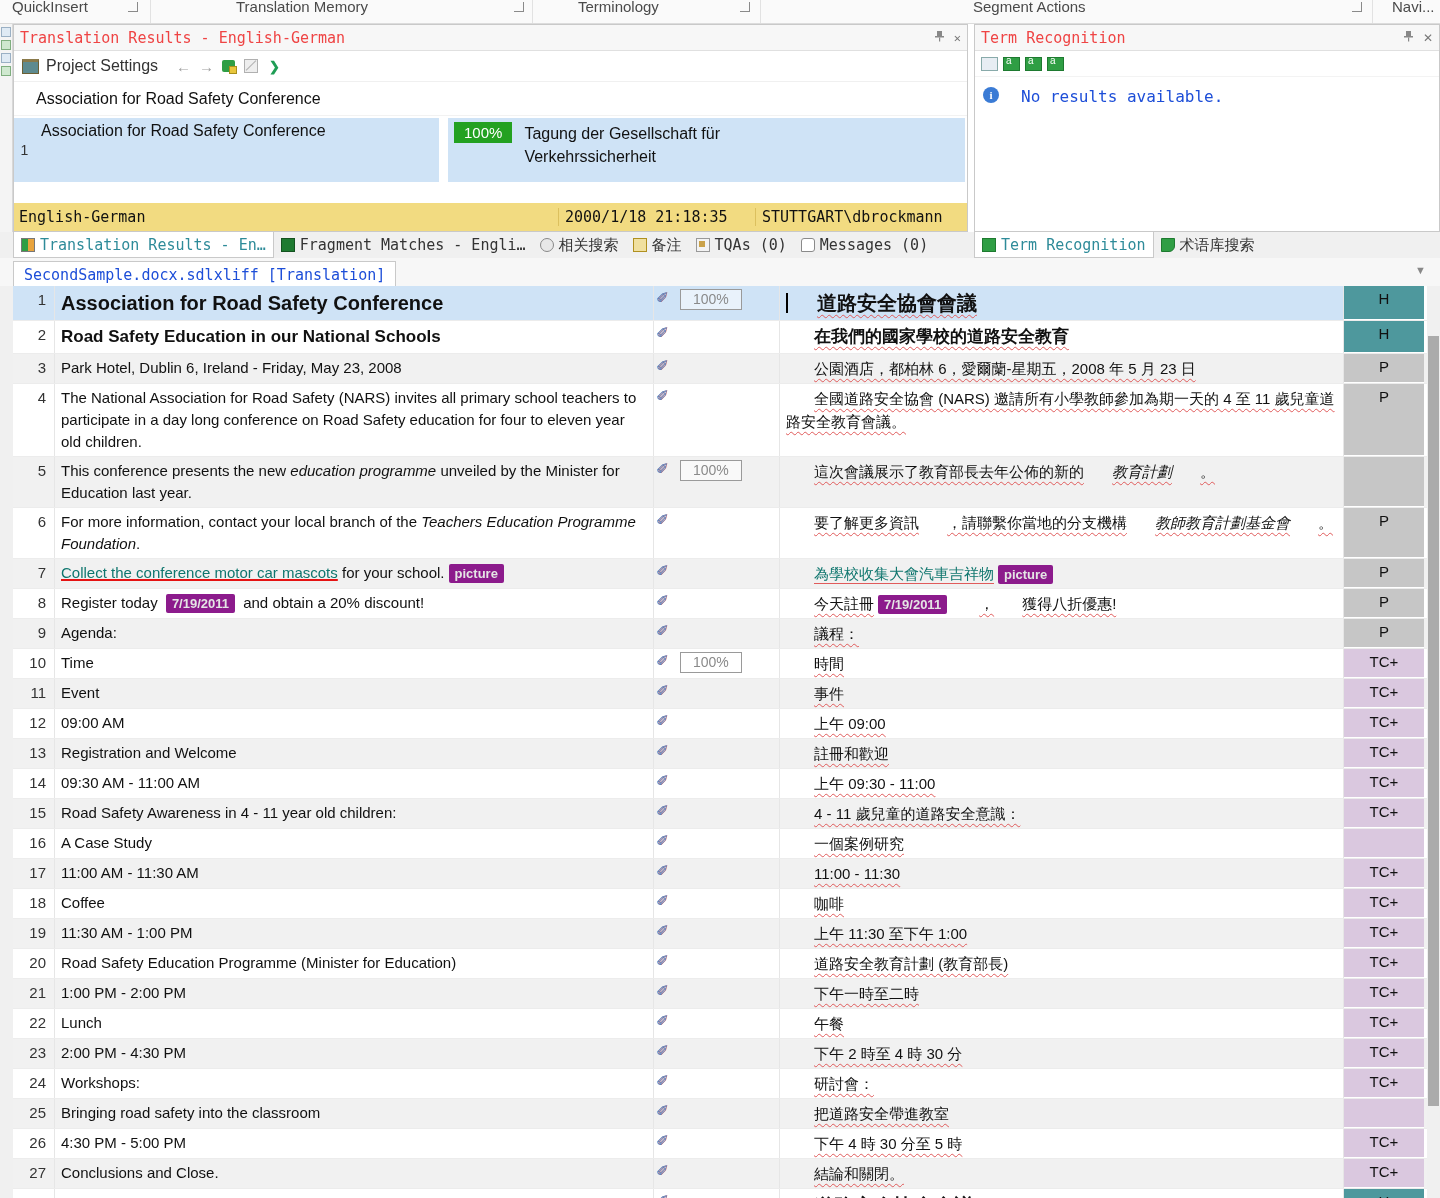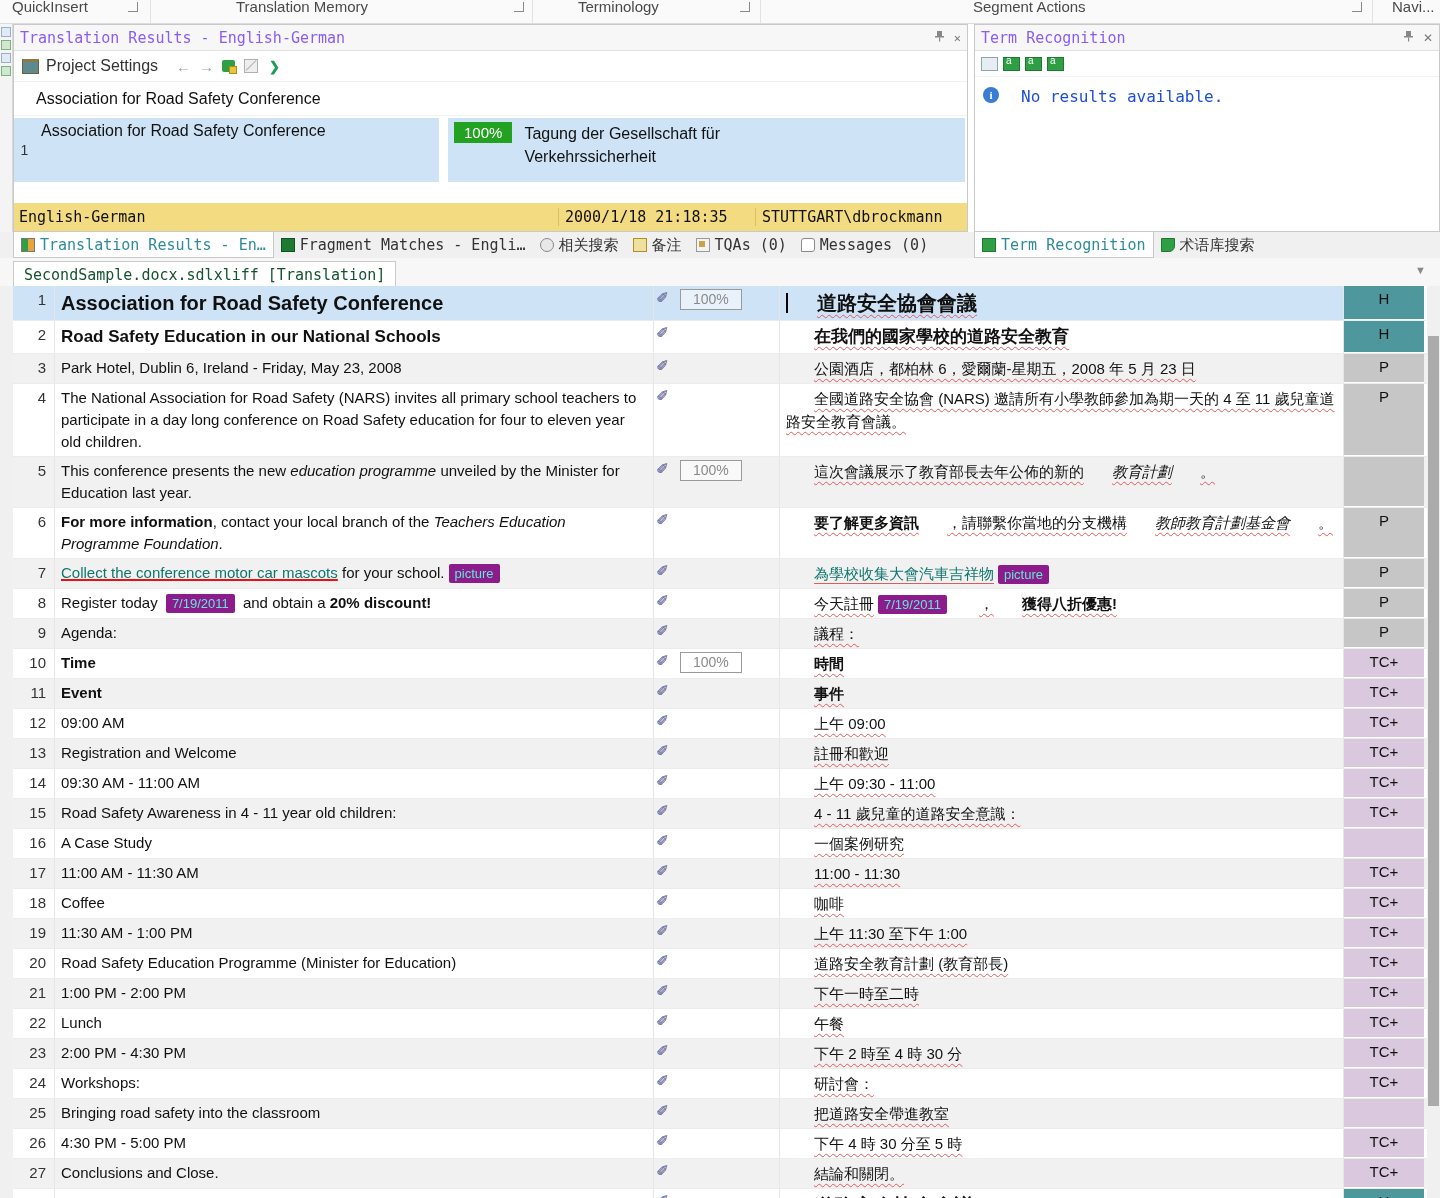--- a/index.html
+++ b/index.html
@@ -14,21 +14,21 @@
   .rsep{position:absolute;top:0;bottom:0;width:1px;background:#e2e2e2;}
 
   
   #leftstrip{position:absolute;left:0;top:24px;width:12px;height:212px;background:#f4f4f4;border-right:1px solid #d8d8d8;}
   #leftstrip .mini{display:block;width:8px;height:8px;margin:3px auto 2px auto;border:1px solid #9ab0c4;background:#dfeaf4;}
   #leftstrip .mini.g{background:#cfe8cf;border-color:#7fae7f;}
 
   
   #tm-panel{position:absolute;left:13px;top:24px;width:955px;height:208px;background:#fff;border:1px solid #c9c9c9;box-sizing:border-box;display:flex;flex-direction:column;}
   .phead{height:25px;background:#f7f7f7;border-bottom:1px solid #e0e0e0;display:flex;align-items:center;padding:0 6px;}
-  .phead .ptitle{font-size:15px;color:#8b5cf6;flex:1;}
+  .phead .ptitle{font-size:15px;color:#ef4444;flex:1;}
   .pinbtn,.closebtn{color:#777;font-size:12px;margin-left:10px;cursor:default;}
   #tm-toolbar{height:30px;display:flex;align-items:center;padding:0 8px;border-bottom:1px solid #f0f0f0;}
   .ps-icon{width:15px;height:11px;background:#5d8a8f;border:1px solid #6b5f34;border-top:3px solid #8a7a4a;margin-right:7px;}
   #tm-toolbar .ps-label{font-size:16px;color:#333;margin-right:14px;}
   .tb-arrow{color:#a0a0a0;font-size:15px;margin:0 4px;font-weight:bold;}
   .tb-grid{width:13px;height:12px;background:#2f9e44;border-radius:2px;margin:0 4px;position:relative;}
   .tb-grid:after{content:"";position:absolute;right:-2px;bottom:-2px;width:6px;height:6px;background:#e8c63c;border:1px solid #a8901c;}
   .tb-wrench{width:12px;height:12px;border:1px solid #b0b0b0;margin:0 5px;position:relative;background:#eee;}
   .tb-wrench:after{content:"";position:absolute;left:-1px;top:5px;width:14px;height:1px;background:#b0b0b0;transform:rotate(-45deg);}
   .tb-chev{color:#1f9d55;font-weight:bold;font-size:13px;margin-left:6px;}
@@ -66,46 +66,46 @@
   .related-search-icon{background:#e8e8e8;border:1px solid #888;border-radius:50%;}
   .comments-icon{background:#f0e0a0;border:1px solid #b09020;}
   .tqa-icon{background:#f3f3f3;border:1px solid #999;position:relative;}
   .tqa-icon:after{content:"";position:absolute;left:2px;top:2px;width:6px;height:6px;background:#caa24a;}
   .messages-icon{background:#fff;border:1px solid #8a8a8a;border-radius:3px 3px 3px 0;}
   .term-recognition-icon{background:#2f9e44;border:1px solid #1e7a30;}
   .termbase-search-icon{background:#2f9e44;border:1px solid #1e7a30;border-radius:0 0 6px 0;}
 
   
   #filestrip{position:absolute;left:0;top:258px;width:1440px;height:28px;background:#f7f7f7;border-bottom:1px solid #d4d4d4;}
-  #filetab{position:absolute;left:13px;top:3px;height:25px;background:#fff;border:1px solid #c9c9c9;border-bottom:none;display:flex;align-items:center;padding:0 10px;font-size:15px;color:#14532d;font-family:"DejaVu Sans Mono", monospace;}
+  #filetab{position:absolute;left:13px;top:3px;height:25px;background:#fff;border:1px solid #c9c9c9;border-bottom:none;display:flex;align-items:center;padding:0 10px;font-size:15px;color:#1d4ed8;font-family:"DejaVu Sans Mono", monospace;}
   #filedrop{position:absolute;right:14px;top:6px;color:#888;font-size:11px;}
 
   
   #editor-left{position:absolute;left:0;top:286px;width:13px;bottom:0;background:#f0f0f0;border-right:1px solid #dedede;}
   #editor{position:absolute;left:13px;top:286px;width:1414px;bottom:0;overflow:hidden;background:#fff;}
   .seg-row{display:grid;grid-template-columns:41px 600px 126px 564px 80px;border-bottom:1px solid #ececec;background:#fff;}
   .seg-row.alt{background:#f1f1f1;}
   .seg-row .cell{padding:3px 6px;box-sizing:border-box;}
   .seg-num{text-align:right;font-size:15px;color:#333;padding:5px 8px 0 0;box-sizing:border-box;}
   .seg-src{font-size:15px;line-height:22px;border-left:1px solid #e6e6e6;border-right:1px solid #e6e6e6;}
   .seg-mid{border-right:1px solid #e6e6e6;display:flex;align-items:flex-start;padding:3px 2px;box-sizing:border-box;}
   .seg-tgt{font-size:15px;line-height:23px;border-right:1px solid #e6e6e6;}
   .seg-status{border-bottom:1px solid #fff;display:flex;align-items:flex-start;justify-content:center;font-size:15px;color:#111;padding-top:4px;box-sizing:border-box;}
   .st-teal{background:#4e989d;}
   .st-gray{background:#c6c6c6;}
   .st-purple{background:#dac8df;}
   .seg-row.sel .seg-num,.seg-row.sel .seg-src,.seg-row.sel .seg-mid,.seg-row.sel .seg-tgt{background:#cfe3f6;}
   .pencil{color:#4a86c8;font-size:15px;line-height:18px;width:20px;flex:0 0 auto;text-shadow:0.5px -0.5px 0 #d06060;}
   .match-box{display:inline-block;border:1px solid #9a9a9a;color:#8a8a8a;font-size:14px;line-height:19px;padding:0 12px;margin-left:4px;background:rgba(255,255,255,0.55);}
-  .r-b{font-weight:bold;}
+  .r-b{font-weight:normal;}
   .r-i{font-style:italic;}
   .r-xl{font-size:20px;line-height:28px;font-weight:bold;}
   .r-lg{font-size:17px;line-height:26px;font-weight:bold;}
   .r-red{color:#0f766e;font-weight:normal;text-decoration:underline;text-decoration-color:#e51313;text-decoration-thickness:2px;}
-  .r-tag{background:#8c1b8c;color:#5eead4;font-size:13px;line-height:17px;padding:1px 6px;border-radius:2px;margin:0 4px;display:inline-block;font-weight:normal;text-decoration:none;}
+  .r-tag{background:#8c1b8c;color:#e5e5e5;font-size:13px;line-height:17px;padding:1px 6px;border-radius:2px;margin:0 4px;display:inline-block;font-weight:bold;text-decoration:none;}
   .r-zh{text-decoration-line:underline;text-decoration-style:wavy;text-decoration-color:#e05b5b;text-decoration-thickness:1px;text-underline-offset:4px;padding-left:28px;}
   .r-red.r-zh{text-decoration-style:solid;}
   .caret{display:inline-block;width:2px;height:20px;background:#000;vertical-align:-3px;margin-right:1px;}
 
   
   #vscroll{position:absolute;right:0;top:286px;width:13px;bottom:0;background:#f0f0f0;}
   #vthumb{position:absolute;left:1px;right:1px;top:50px;height:770px;background:#ababab;}
   #term-pin-svg rect{fill:#888;}
 </style>
 </head>

